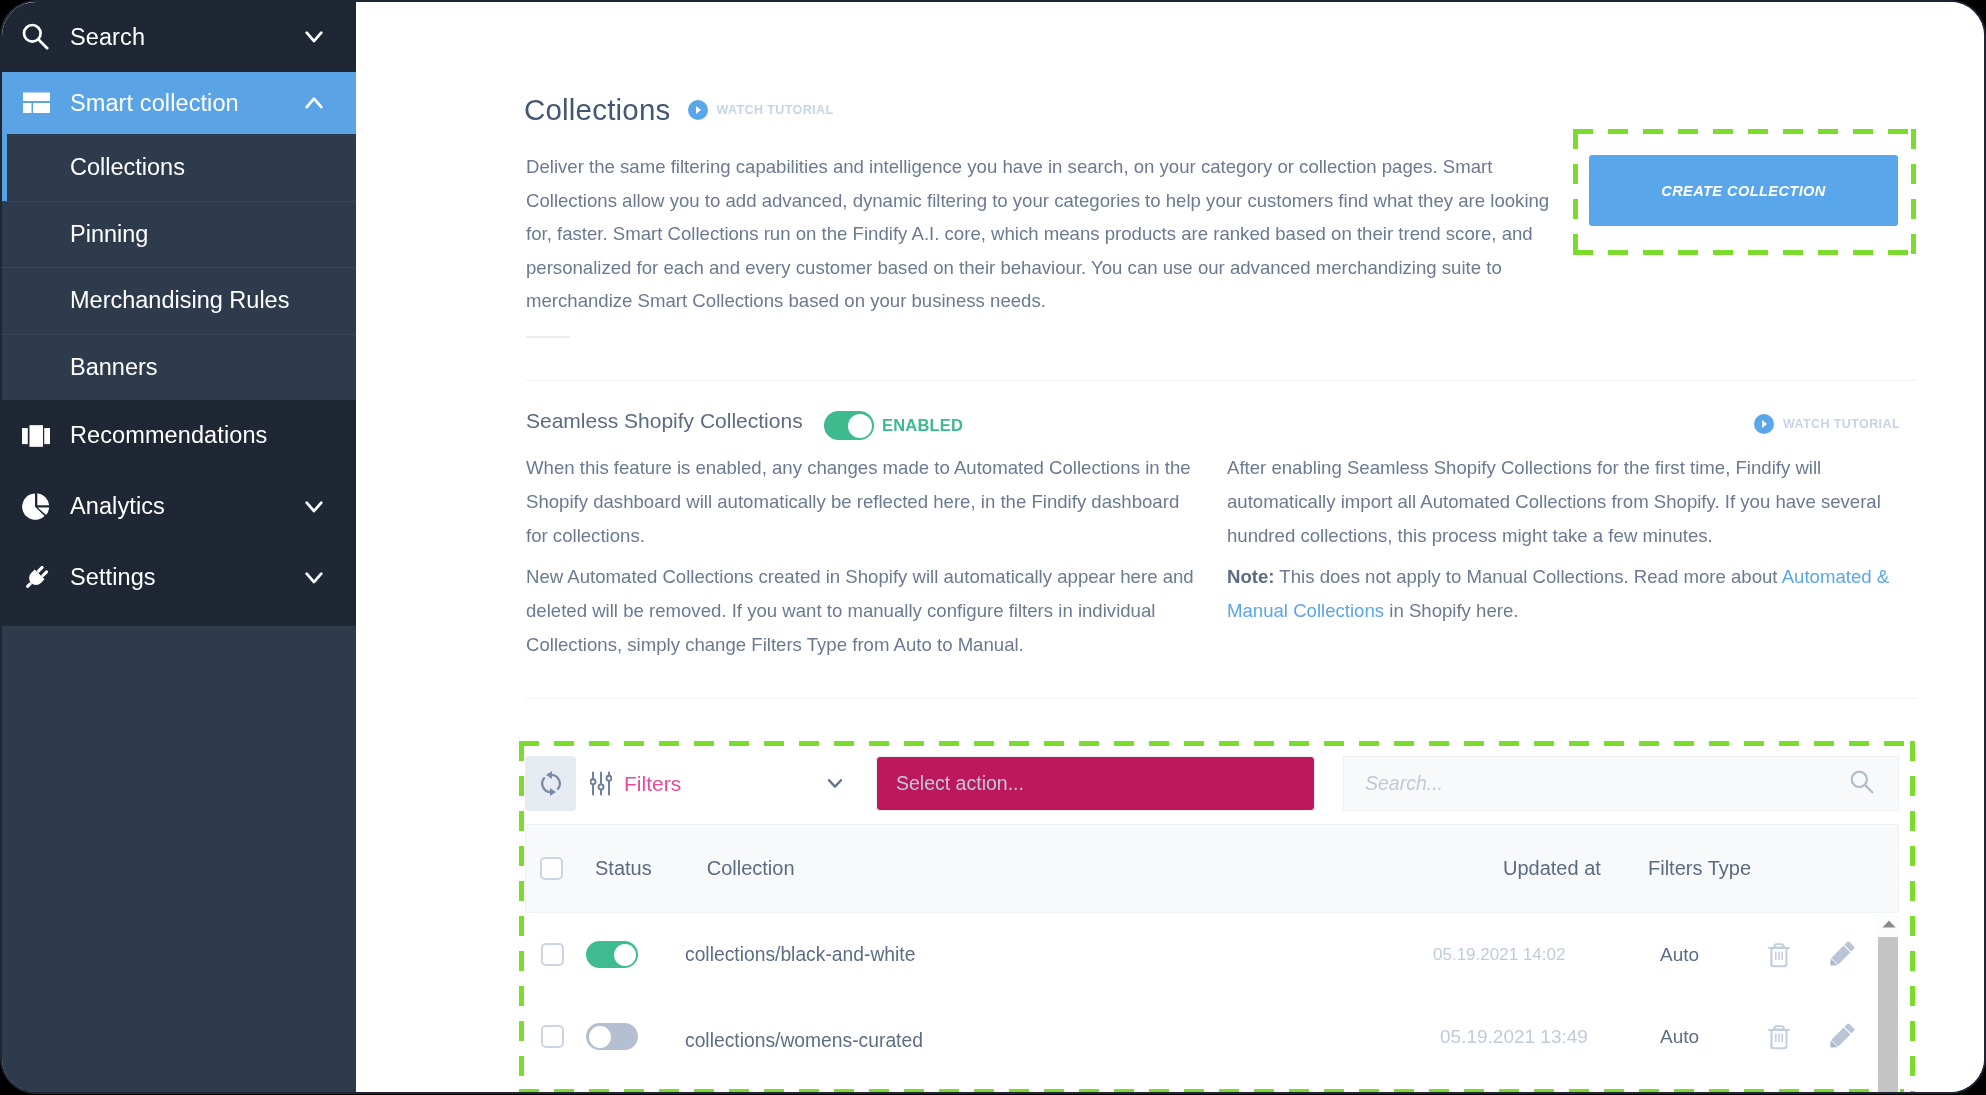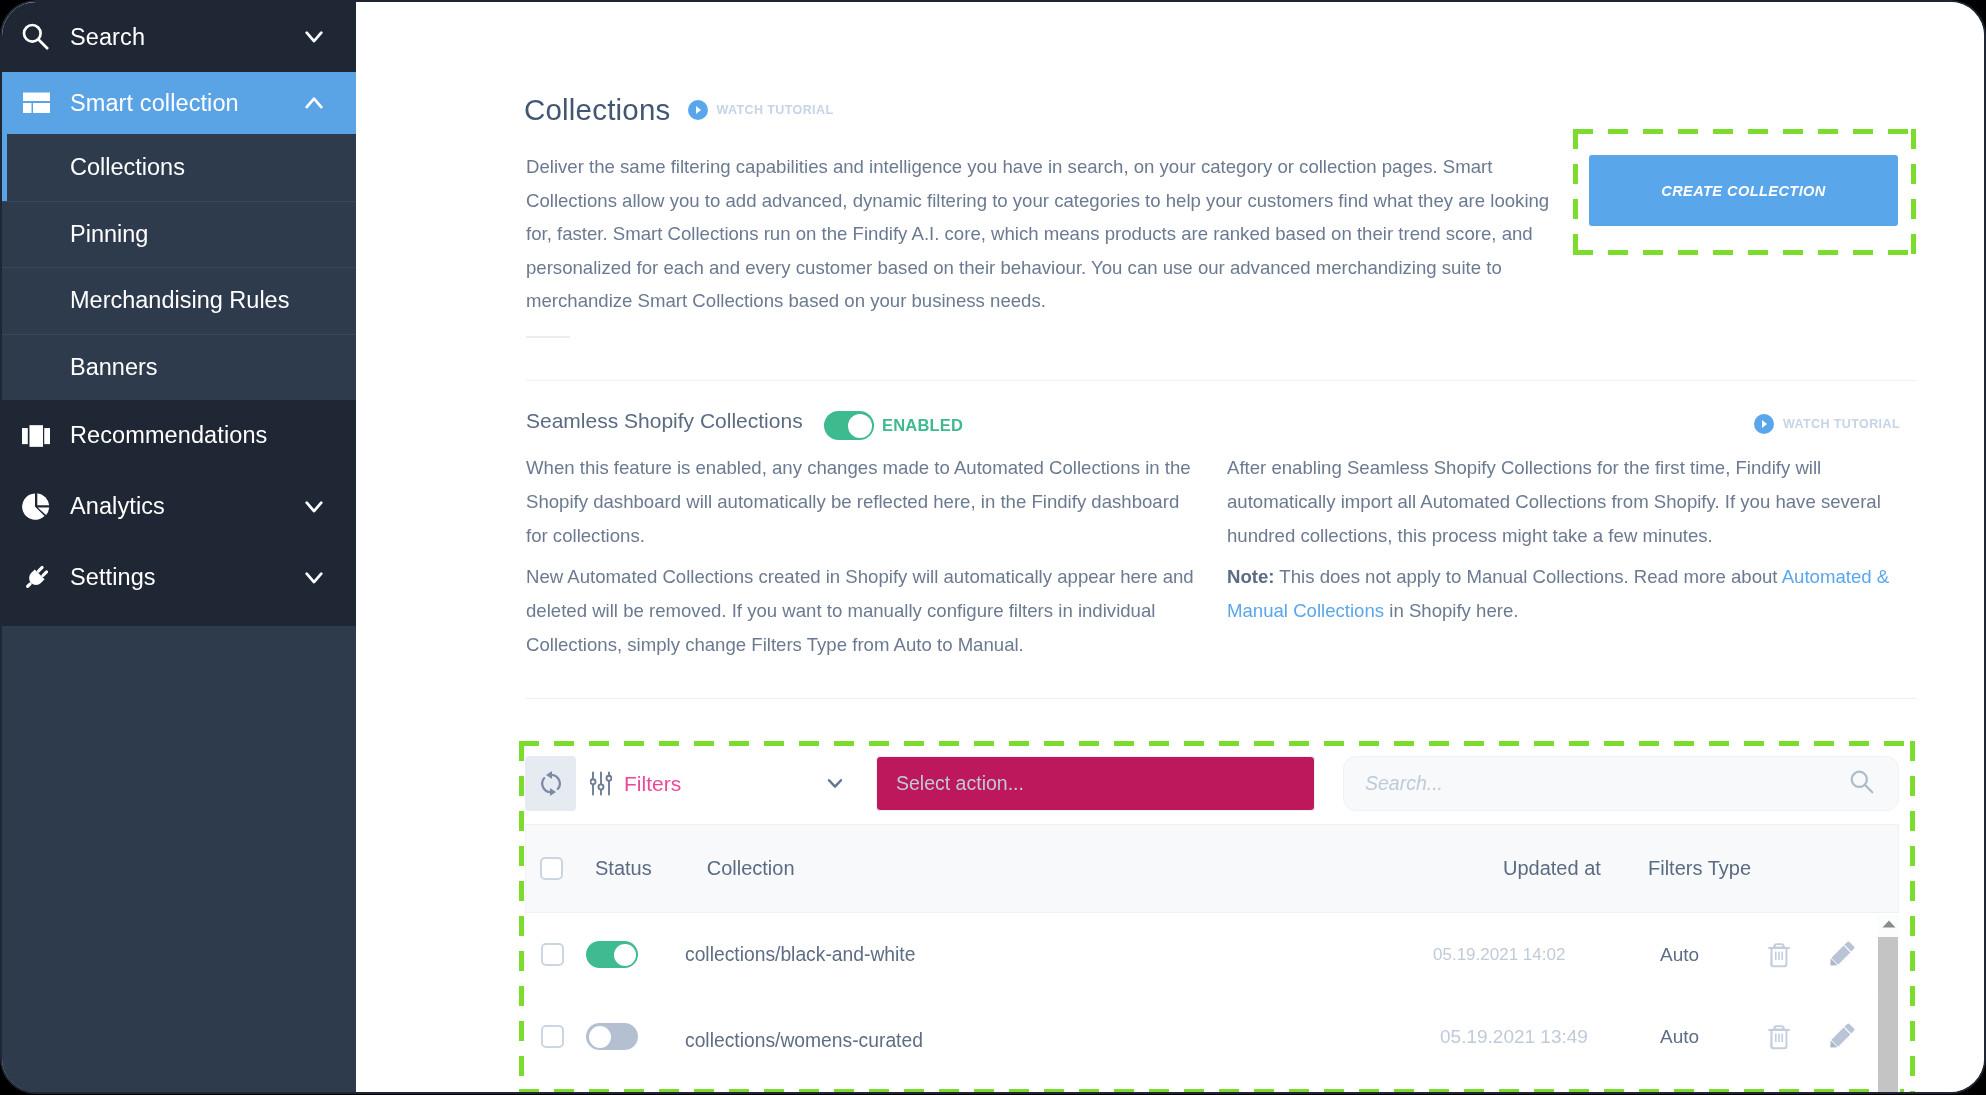--- a/index.html
+++ b/index.html
@@ -111,21 +111,21 @@
   .filters-sel { position:absolute; left:60px; top:0; width:291px; height:55px;
                  display:flex; align-items:center; cursor:pointer;}
   .filters-sel .ficon { margin-left:5px; display:flex; }
   .filters-sel .flabel { margin-left:12px; font-size:21px; color:#ec4899; }
   .filters-sel .fchev { position:absolute; left:242px; top:22px; display:flex;}
   .action-sel { position:absolute; left:351px; top:0; width:439px; height:55px;
                 background:#be185d; border:1px solid #eef1f5; border-radius:4px;
                 display:flex; align-items:center; cursor:pointer;}
   .action-sel span { margin-left:19px; font-size:19.5px; color:#bfcad8; }
   .search-box { position:absolute; left:818px; top:0; width:556px; height:55px;
-                background:#f8f9fa; border:1px solid #eef1f5; border-radius:13px;
+                background:#f8f9fa; border:1px solid #eef1f5; border-radius:0;
                 display:flex; align-items:center; cursor:text;}
   .search-box span { margin-left:21px; font-size:19.5px; color:#bfcad8; font-style:italic; }
   .search-box .sicon { position:absolute; right:24px; top:13px; display:flex;}
 
   .thead { position:absolute; left:169px; top:822px; width:1374px; height:89px;
            background:#f8f9fa; border:1px solid #eef1f5; display:flex; align-items:center;
            font-size:20px; color:#5b6b82;gap:12px; }
   .cb { width:23px; height:23px; border:2px solid #ccd6e3; border-radius:5px; background:#fff; cursor:pointer; flex:none;}
 
   .trow { position:absolute; left:171px; width:1374px; height:82px; border-bottom:1px solid #fcfdfe;

